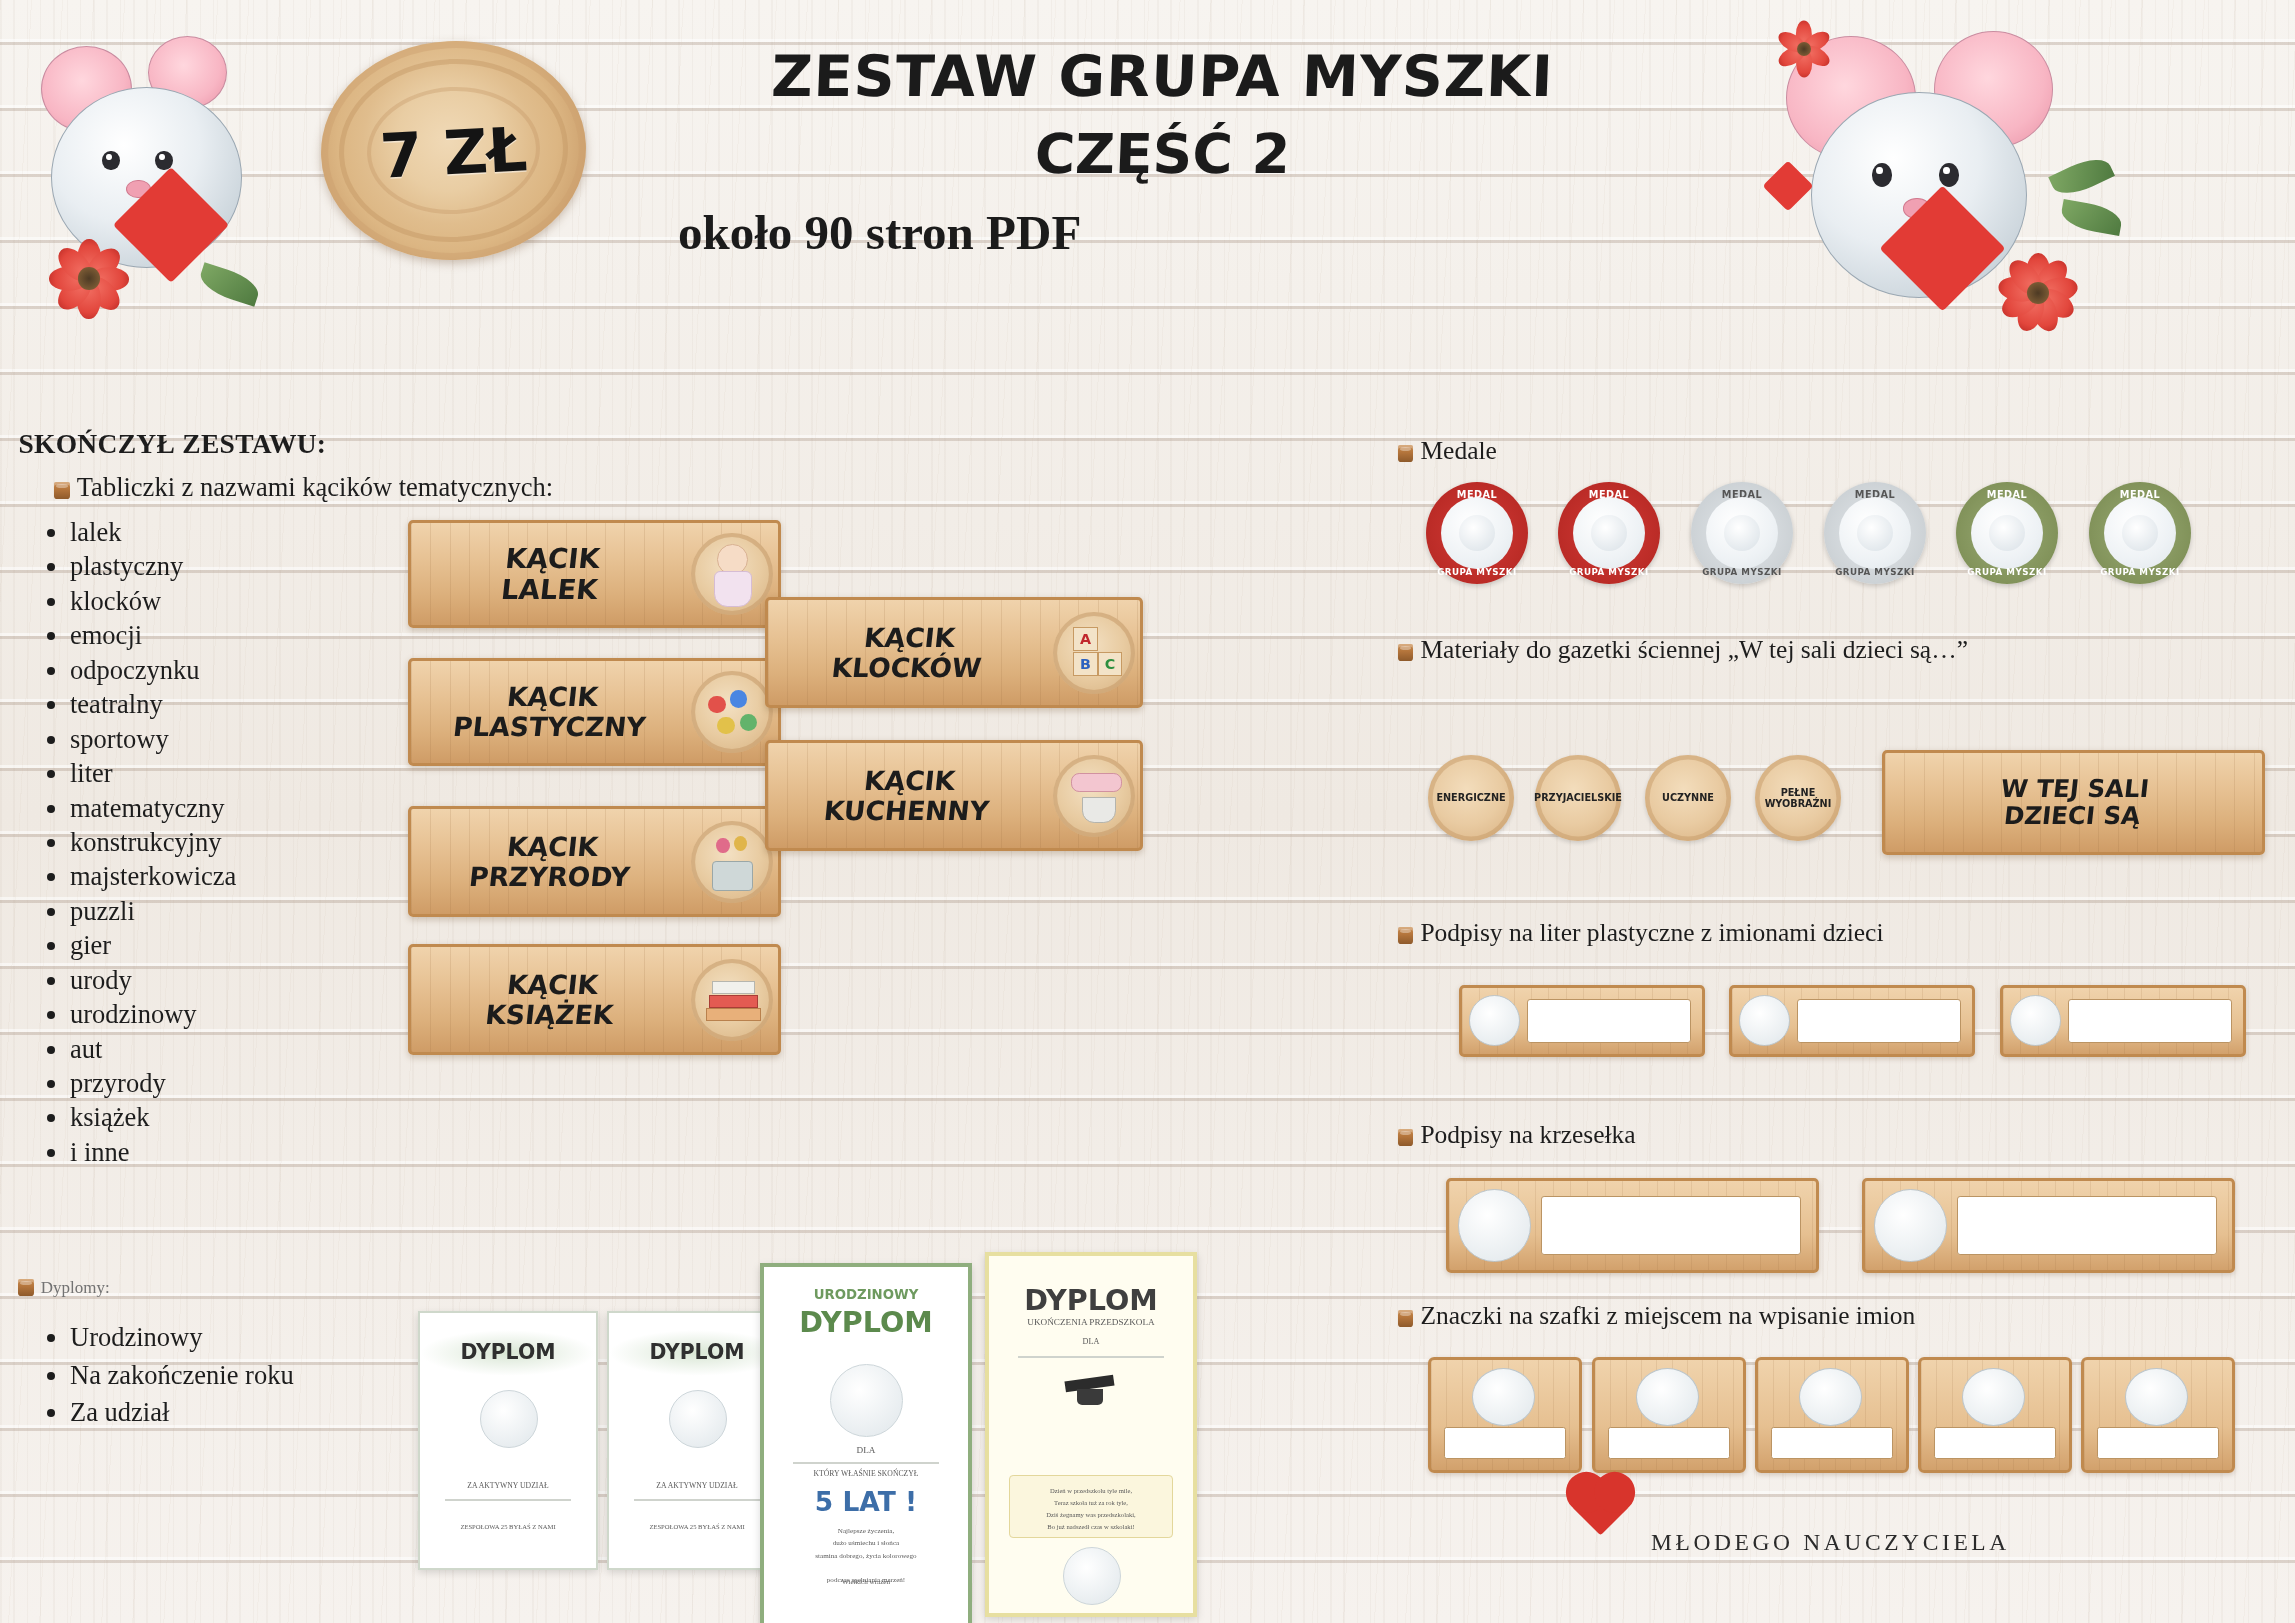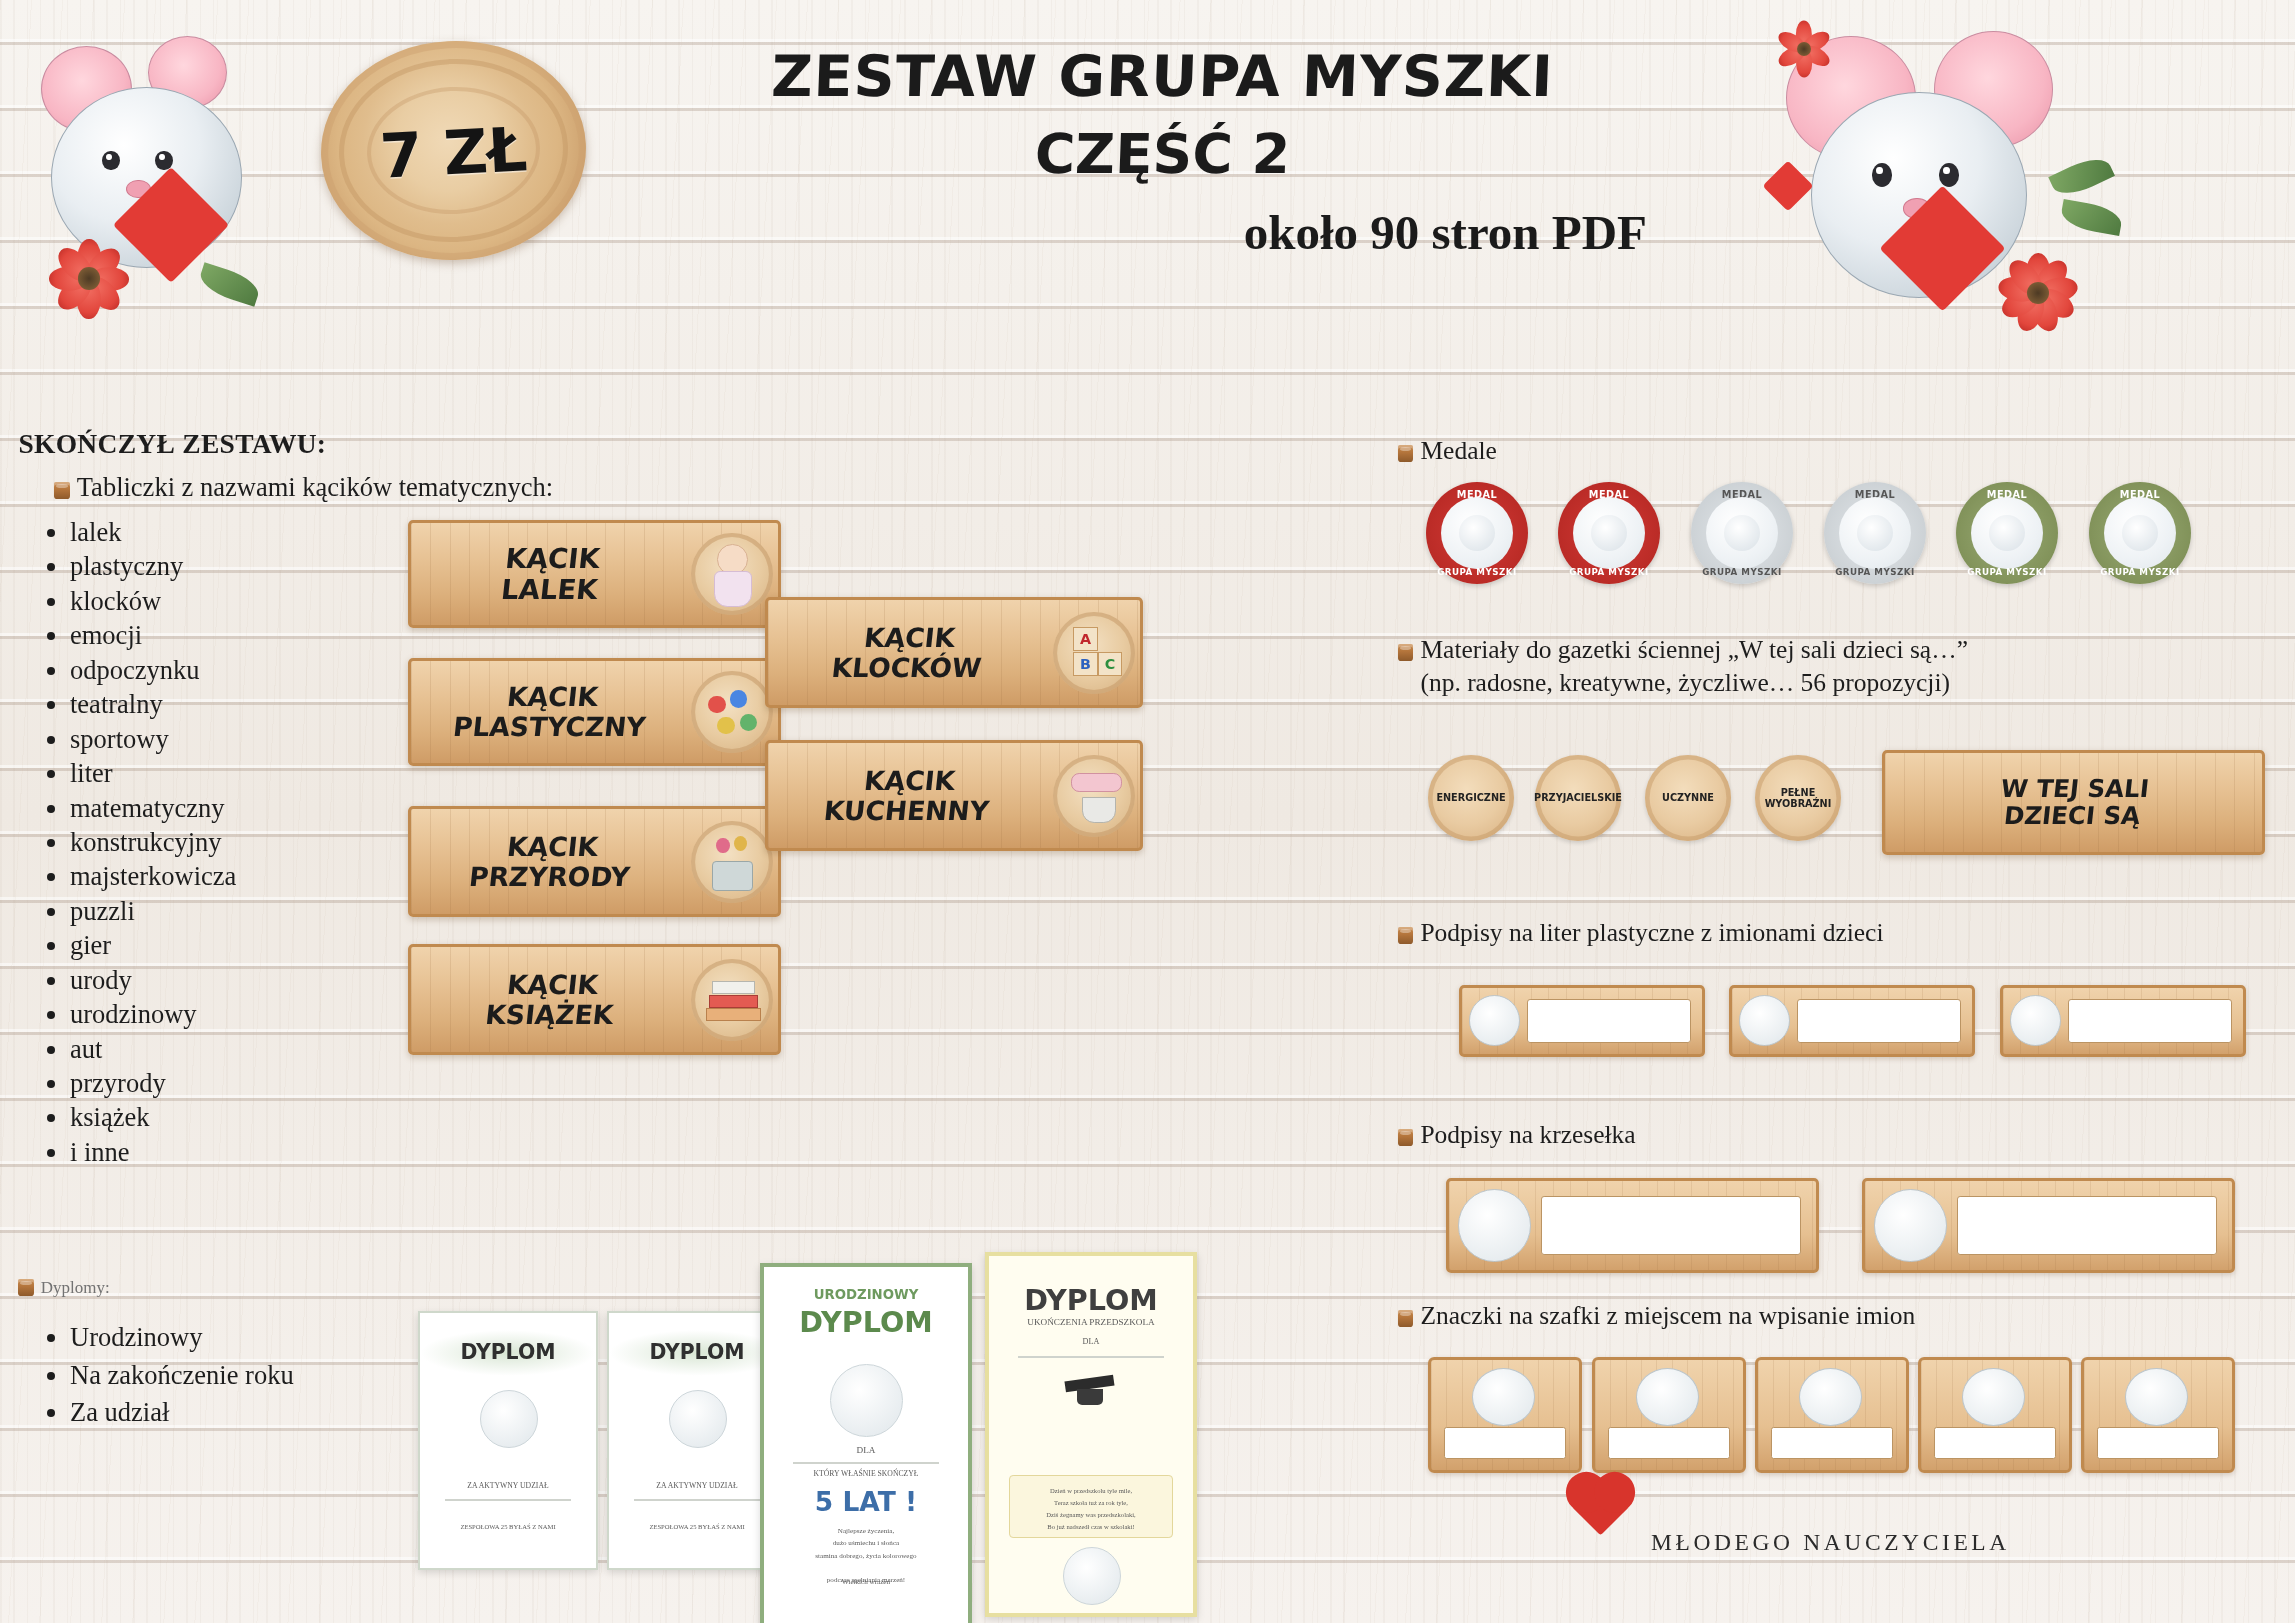--- a/index.html
+++ b/index.html
@@ -56,21 +56,21 @@
     font-weight:bold;font-size:57px;letter-spacing:1px;color:#1b1b1b;
     transform:skewX(-2deg);
   }
   .title2{
     position:absolute;left:678px;top:122px;width:969px;text-align:center;
     font-family:"DejaVu Sans", sans-serif;
     font-weight:bold;font-size:55px;color:#1b1b1b;
     transform:skewX(-2deg);
   }
   .title3{
-    position:absolute;left:678px;top:204px;width:969px;text-align:right;
+    position:absolute;left:678px;top:204px;width:969px;text-align:left;
     font-family:"Liberation Serif", serif;
     font-weight:bold;font-size:49px;color:#1b1b1b;
   }
 
   
   .slice{
     position:absolute;left:321px;top:41px;width:265px;height:219px;
     border-radius:50%;
     background:
       radial-gradient(circle at 48% 45%, #f0d9b6 0%, #e9cda3 28%, #e0bd8d 46%, #dcb683 60%, #cfa471 76%, #c2915d 100%);
@@ -508,21 +508,20 @@
 <div class="medal" style="left:2089px;top:482px;background:radial-gradient(circle,#9aab74 0%,#77884f 100%);">
   <div class="top-t">MEDAL</div>
   <div class="inner">
     <div style="width:36px;height:36px;border-radius:50%;background:radial-gradient(circle at 40% 35%,#fff,#d8e0e6);"></div>
   </div>
   <div class="bot-t">GRUPA MYSZKI</div>
 </div>
 
 <div class="rh" style="left:1398px;top:633px;width:877px;line-height:1.30;">
   <span class="bullet-sq"></span><span>Materiały do gazetki ściennej „W tej sali dzieci są…”</span>
-  <span class="sub" style="margin-left:22.4px;">(np. radosne, kreatywne, życzliwe… 56 propozycji)</span>
 </div>
 
 <div class="rbadge" style="left:1428px;top:755px;">
   <span>ENERGICZNE</span>
 </div>
 <div class="rbadge" style="left:1535px;top:755px;">
   <span>PRZYJACIELSKIE</span>
 </div>
 <div class="rbadge" style="left:1645px;top:755px;">
   <span>UCZYNNE</span>

